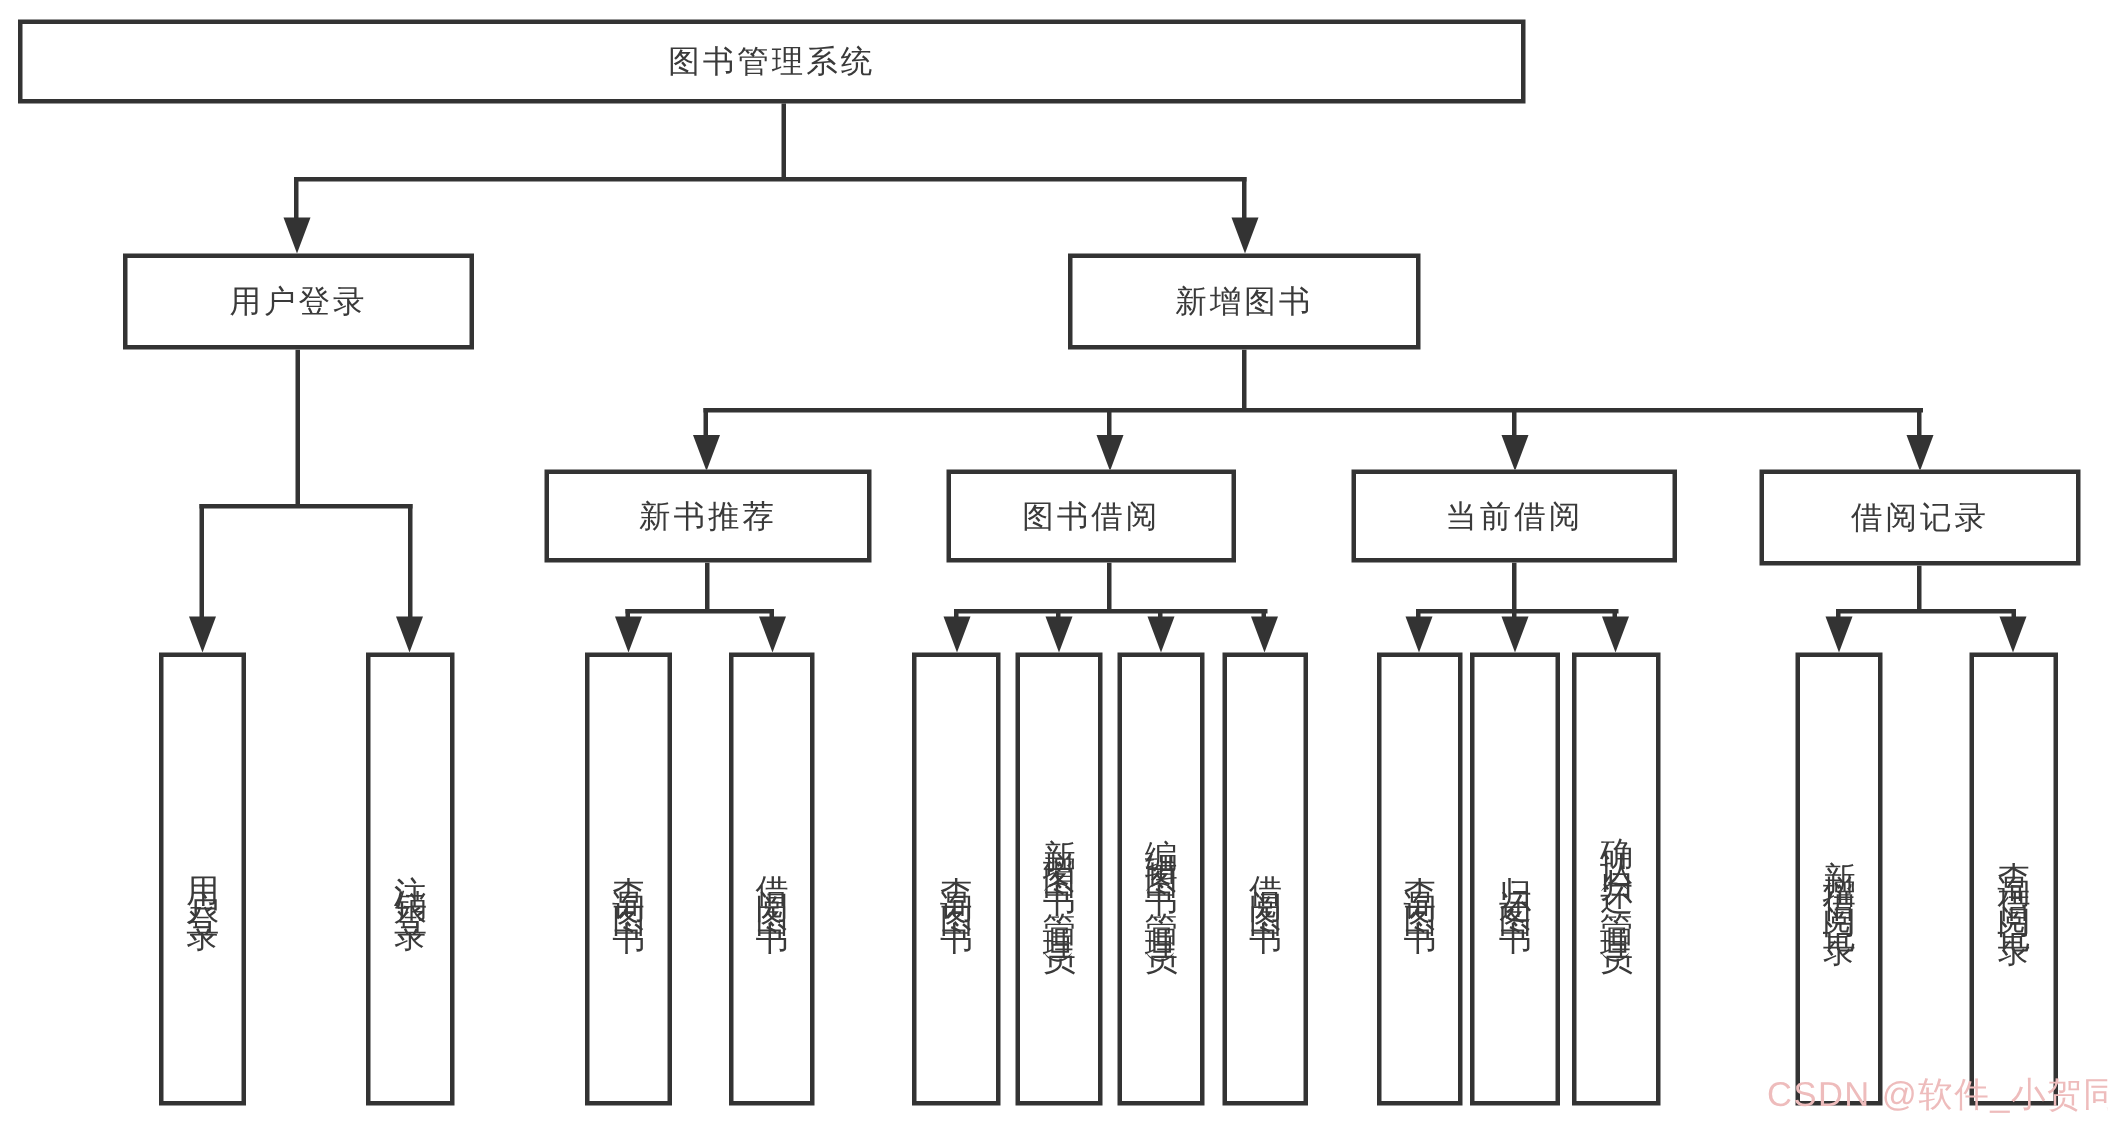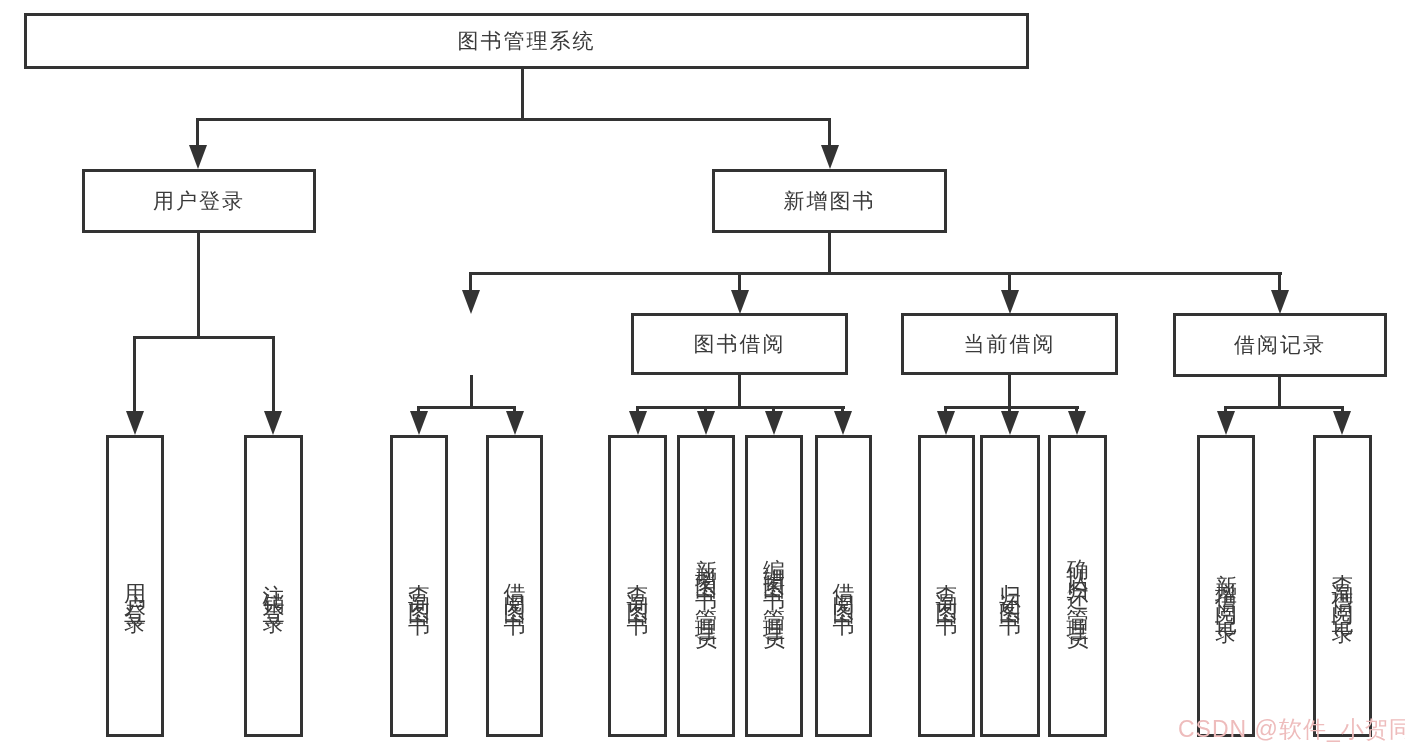--- a/index.html
+++ b/index.html
@@ -105,30 +105,33 @@
     <div class="arrow" style="left: 506px; top: 411px;"></div>
     <div class="arrow" style="left: 629px; top: 411px;"></div>
     <div class="arrow" style="left: 697px; top: 411px;"></div>
     <div class="arrow" style="left: 765px; top: 411px;"></div>
     <div class="arrow" style="left: 834px; top: 411px;"></div>
     <div class="arrow" style="left: 937px; top: 411px;"></div>
     <div class="arrow" style="left: 1001px; top: 411px;"></div>
     <div class="arrow" style="left: 1068px; top: 411px;"></div>
     <div class="arrow" style="left: 1217px; top: 411px;"></div>
     <div class="arrow" style="left: 1333px; top: 411px;"></div>
-    <div class="node" style="left: 24px; top: 13px; width: 1005px; height: 56px;">
+    <div class="node" style="left: 12px; top: 13px; width: 1005px; height: 56px;">
       <span class="label">图书管理系统</span>
     </div>
     <div class="node" style="left: 82px; top: 169px; width: 234px; height: 64px;">
       <span class="label">用户登录</span>
     </div>
     <div class="node" style="left: 712px; top: 169px; width: 235px; height: 64px;">
       <span class="label">新增图书</span>
     </div>
-    <div class="node" style="left: 631px; top: 313px; width: 217px; height: 62px;">
+    <div class="node" style="left: 363px; top: 313px; width: 218px; height: 62px;">
+      <span class="label">新书推荐</span>
+    </div>
+    <div class="node" style="left: 631px; top: 313px; width: 193px; height: 62px;">
       <span class="label">图书借阅</span>
     </div>
     <div class="node" style="left: 1173px; top: 313px; width: 214px; height: 64px;">
       <span class="label">借阅记录</span>
     </div>
     <div class="node" style="left: 901px; top: 313px; width: 217px; height: 62px;">
       <span class="label">当前借阅</span>
     </div>
     <div class="node vertical" style="left: 106px; top: 435px; width: 58px; height: 302px;">
       <span class="label">用户登录</span>

